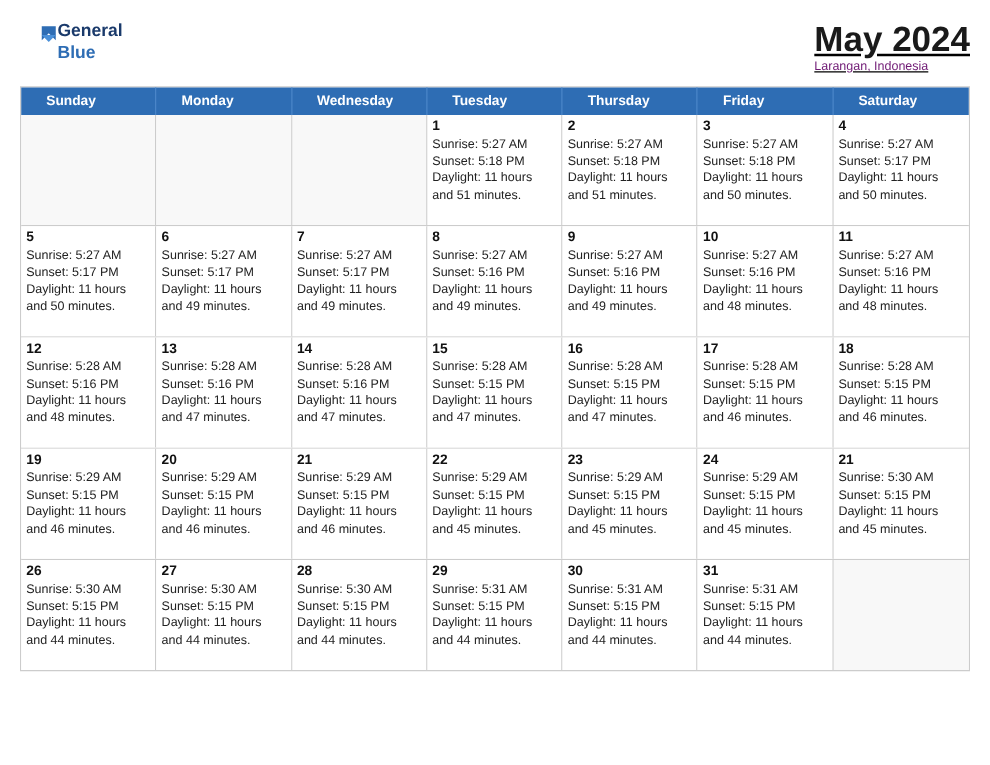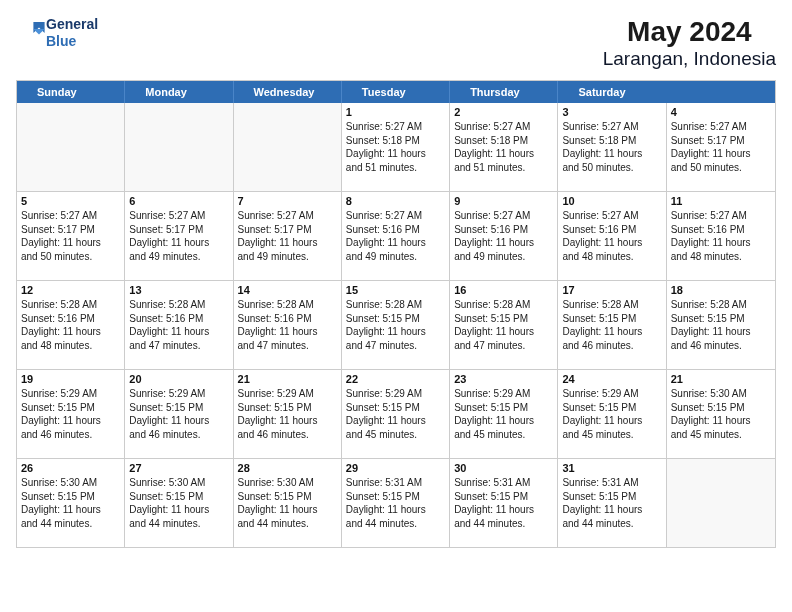--- a/index.html
+++ b/index.html
@@ -26,30 +26,31 @@
     .logo {
       display: flex;
       align-items: center;
     }
     .logo-icon {
       width: 28px;
       height: 22px;
       margin-left: 2px;
     }
     .title-block {
-      text-align: center;
+      text-align: left;
+      text-decoration: underline;
     }
     .main-title {
       font-size: 28px;
       font-weight: bold;
       color: #1a1a1a;
     }
     .subtitle {
-      font-size: 19px;
-      color: #0f172a;
+      font-size: 10px;
+      color: #701a75;
     }
     .calendar {
       border: 1px solid #ccc;
       flex: 1;
     }
     .cal-header {
       display: grid;
       grid-template-columns: repeat(7, 1fr);
       background: #2e6db4;
     }
@@ -119,20 +120,21 @@
     </div>
   </div>
 
   <div class="calendar">
     <div class="cal-header">
     <div class="cal-header-cell">Sunday</div>
         <div class="cal-header-cell">Monday</div>
         <div class="cal-header-cell">Wednesday</div>
         <div class="cal-header-cell">Tuesday</div>
         <div class="cal-header-cell">Thursday</div>
+        <div class="cal-header-cell">Friday</div>
         <div class="cal-header-cell">Saturday</div>
       </div>
     <div class="cal-body">
     <div class="cal-row">
           <div class="cal-cell empty"></div>
           <div class="cal-cell empty"></div>
           <div class="cal-cell empty"></div>
           <div class="cal-cell">
             <div class="day-num">1</div>
             <div class="cell-info" style="white-space: pre-line;">Sunrise: 5:27 AM

